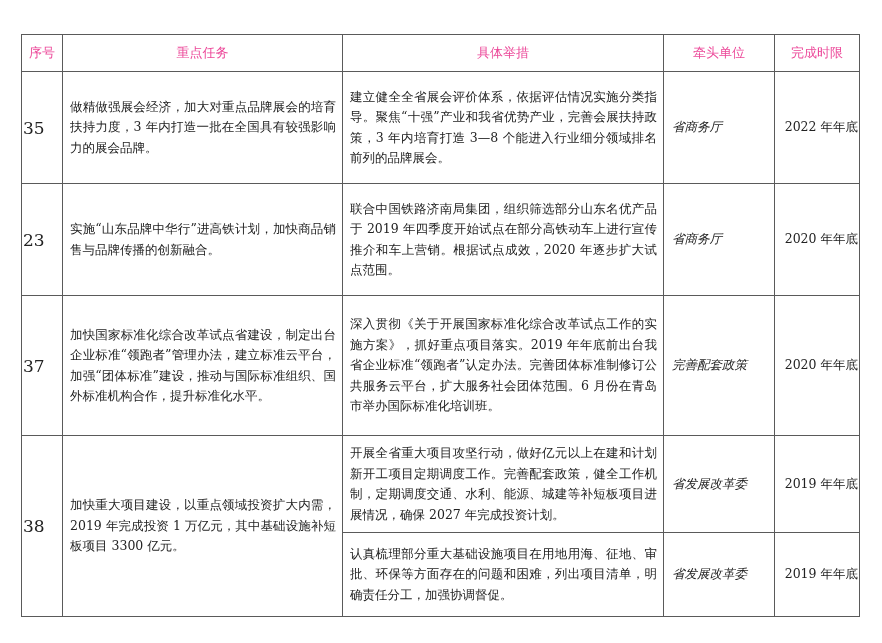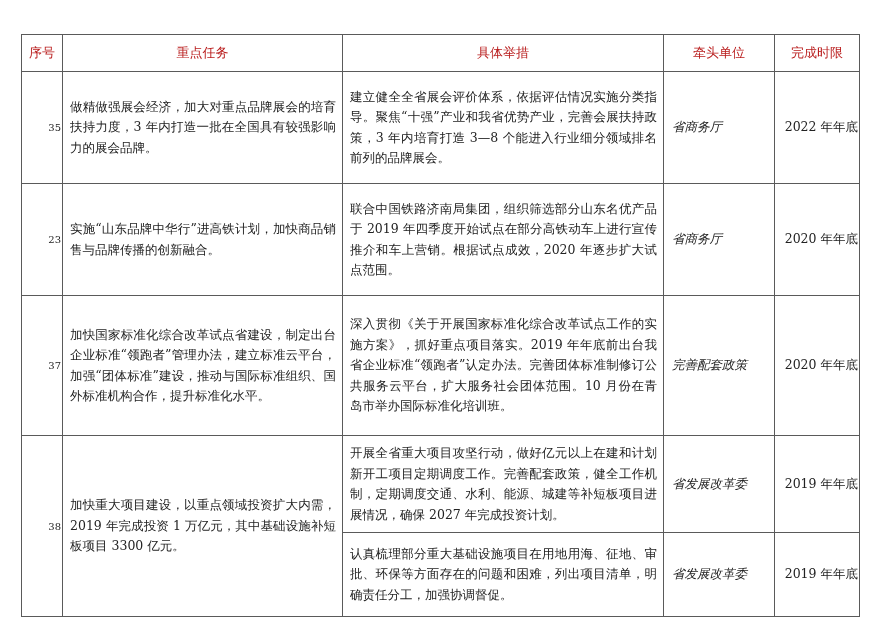--- a/index.html
+++ b/index.html
@@ -2,22 +2,22 @@
 <html><head>
 <meta charset="utf-8">
 <style>
   html, body { margin: 0; padding: 0; background: #ffffff; }
   body { width: 882px; height: 643px; position: relative; overflow: hidden;
          font-family: "DejaVu Serif", "Liberation Serif", serif; color: #222; }
   table.doc { position: absolute; left: 21px; top: 34px; border-collapse: collapse;
               table-layout: fixed; width: 838px; }
   table.doc td, table.doc th { border: 1.5px solid #5a5a5a; vertical-align: middle; }
   th { font-family: "DejaVu Sans", "Liberation Sans", sans-serif; font-weight: normal;
-       font-size: 13px; height: 34px; text-align: center; color: #b91c1c; }
-  td.num { text-align: right; font-size: 10px; }
+       font-size: 13px; height: 34px; text-align: center; color: #ec4899; }
+  td.num { text-align: left; font-size: 17px; }
   td.text { font-size: 12.5px; line-height: 20.5px; padding: 0 6px 0 7px; text-align: justify; }
   td.unit { font-size: 12.5px; padding: 0 8px; font-style: italic; }
   td.date { font-size: 12.5px; text-align: right; }
 </style>
 </head>
 <body>
 
 <table class="doc">
   <colgroup>
     <col style="width:41px">
@@ -49,21 +49,21 @@
       <td class="num">23</td>
       <td class="text">实施“山东品牌中华行”进高铁计划，加快商品销售与品牌传播的创新融合。</td>
       <td class="text">联合中国铁路济南局集团，组织筛选部分山东名优产品于 2019 年四季度开始试点在部分高铁动车上进行宣传推介和车上营销。根据试点成效，2020 年逐步扩大试点范围。</td>
       <td class="unit">省商务厅</td>
       <td class="date">2020 年年底</td>
     </tr>
 
     <tr style="height:140px">
       <td class="num">37</td>
       <td class="text">加快国家标准化综合改革试点省建设，制定出台企业标准“领跑者”管理办法，建立标准云平台，加强“团体标准”建设，推动与国际标准组织、国外标准机构合作，提升标准化水平。</td>
-      <td class="text">深入贯彻《关于开展国家标准化综合改革试点工作的实施方案》，抓好重点项目落实。2019 年年底前出台我省企业标准“领跑者”认定办法。完善团体标准制修订公共服务云平台，扩大服务社会团体范围。10 月份在青岛市举办国际标准化培训班。</td>
+      <td class="text">深入贯彻《关于开展国家标准化综合改革试点工作的实施方案》，抓好重点项目落实。2019 年年底前出台我省企业标准“领跑者”认定办法。完善团体标准制修订公共服务云平台，扩大服务社会团体范围。6 月份在青岛市举办国际标准化培训班。</td>
       <td class="unit">完善配套政策</td>
       <td class="date">2020 年年底</td>
     </tr>
 
     <tr style="height:97px">
       <td class="num" rowspan="2">38</td>
       <td class="text" rowspan="2">加快重大项目建设，以重点领域投资扩大内需，2019 年完成投资 1 万亿元，其中基础设施补短板项目 3300 亿元。</td>
       <td class="text">开展全省重大项目攻坚行动，做好亿元以上在建和计划新开工项目定期调度工作。完善配套政策，健全工作机制，定期调度交通、水利、能源、城建等补短板项目进展情况，确保 2027 年完成投资计划。</td>
       <td class="unit">省发展改革委</td>
       <td class="date">2019 年年底</td>

